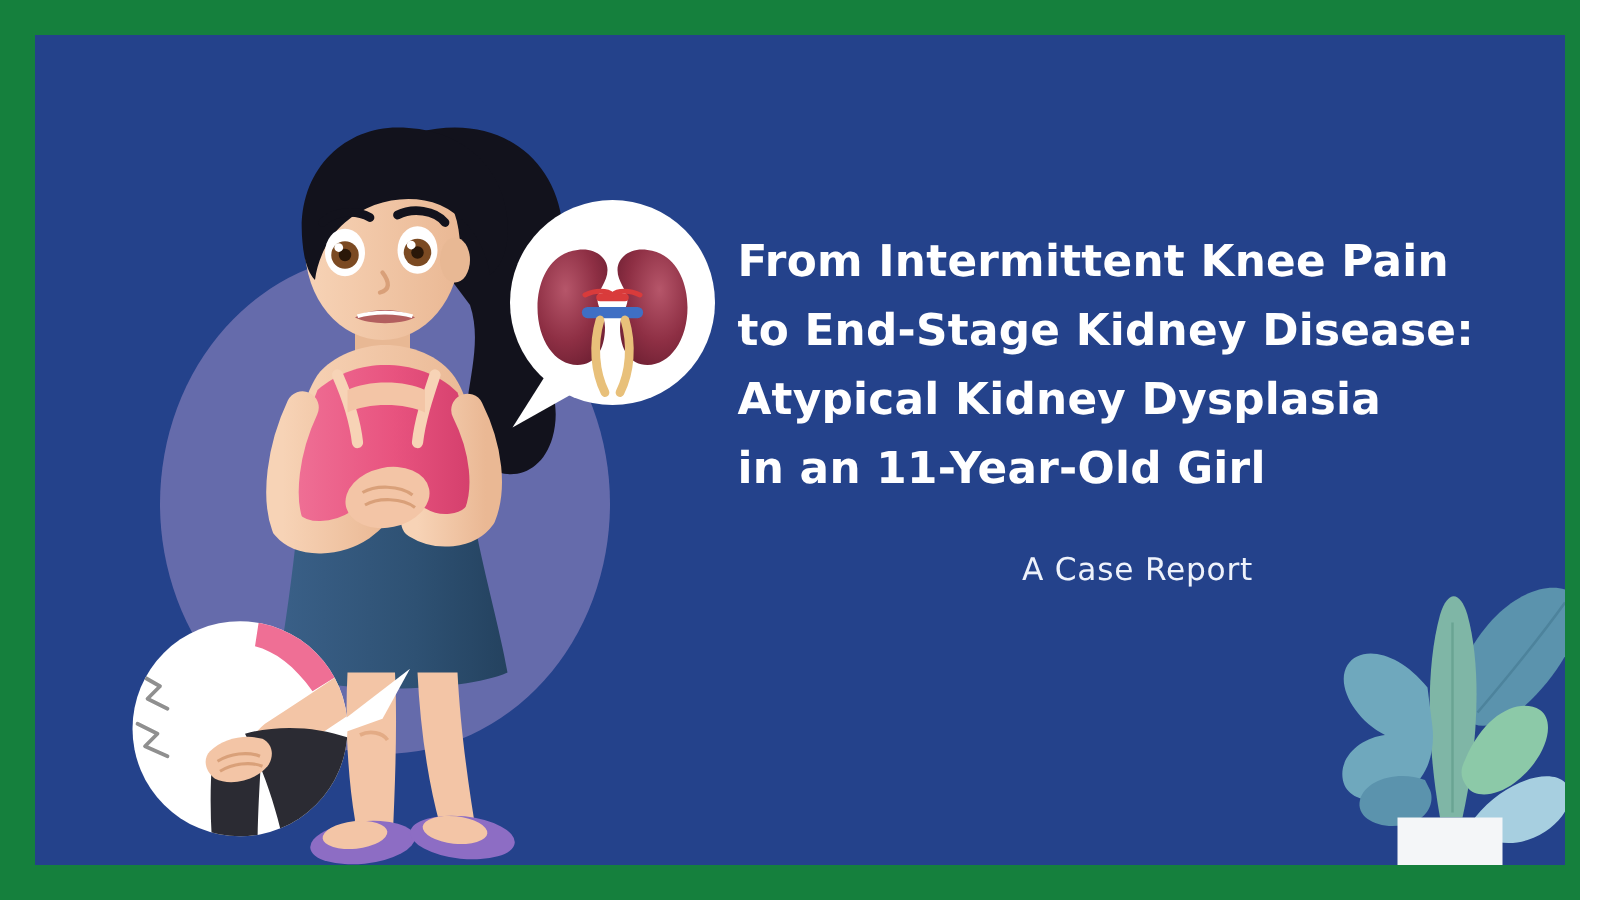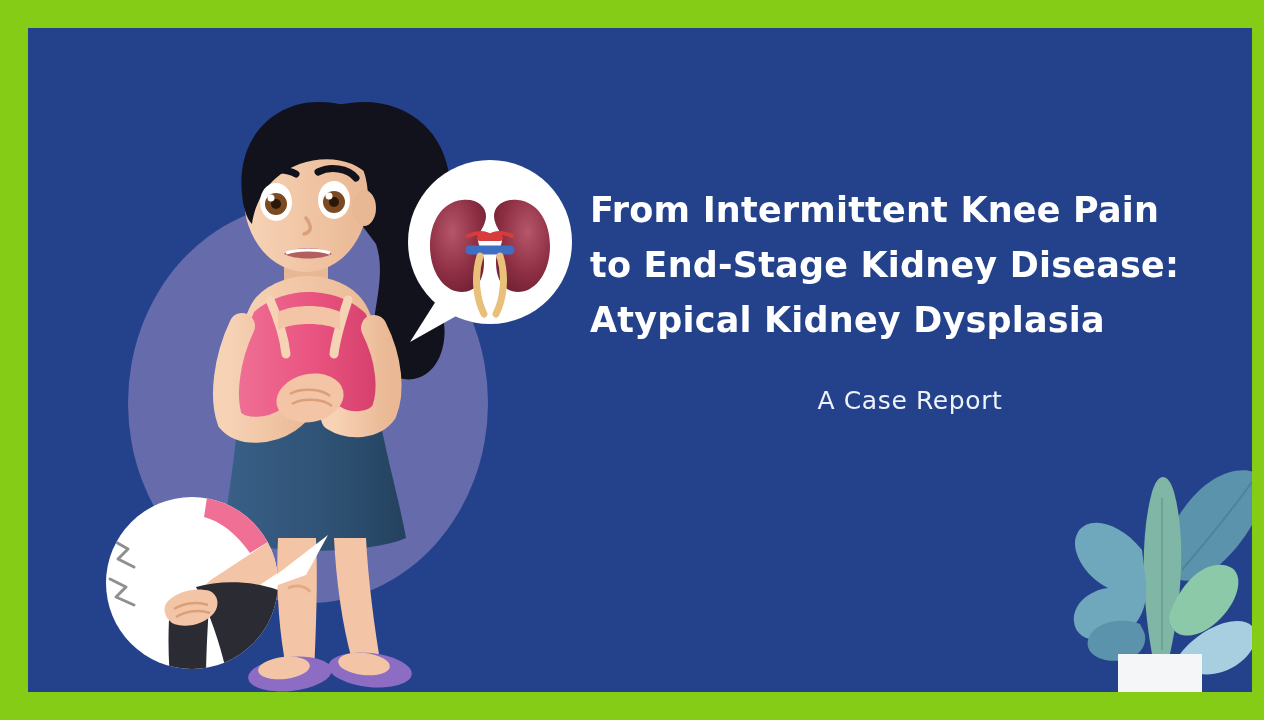--- a/index.html
+++ b/index.html
@@ -11,21 +11,21 @@
     width: 1280px;
     height: 720px;
     overflow: hidden;
     font-family: "DejaVu Sans", sans-serif;
   }
 
   #slide-root {
     position: relative;
     width: 1264px;
     height: 720px;
-    background: #84cc16;
+    background: #15803d;
   }
 
   
   .panel {
     position: absolute;
     left: 28px;
     top: 28px;
     width: 1224px;
     height: 664px;
     background: #24428b;
@@ -299,18 +299,19 @@
 
         <rect x="62" y="196" width="84" height="66" fill="#f4f6f8"></rect>
       </svg>
     </div>
 
     <div class="text-col">
       <h1 class="title">
         <span class="title-line">From Intermittent Knee Pain</span>
         <span class="title-line">to End-Stage Kidney Disease:</span>
         <span class="title-line">Atypical Kidney Dysplasia</span>
+        <span class="title-line">in an 11-Year-Old Girl</span>
       </h1>
       <div class="subtitle">A Case Report</div>
     </div>
 
   </div>
 </div>
 
 </body></html>

